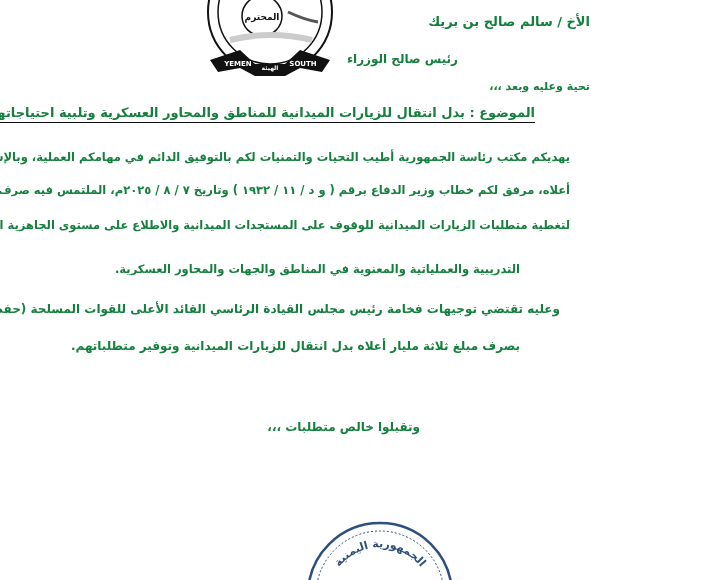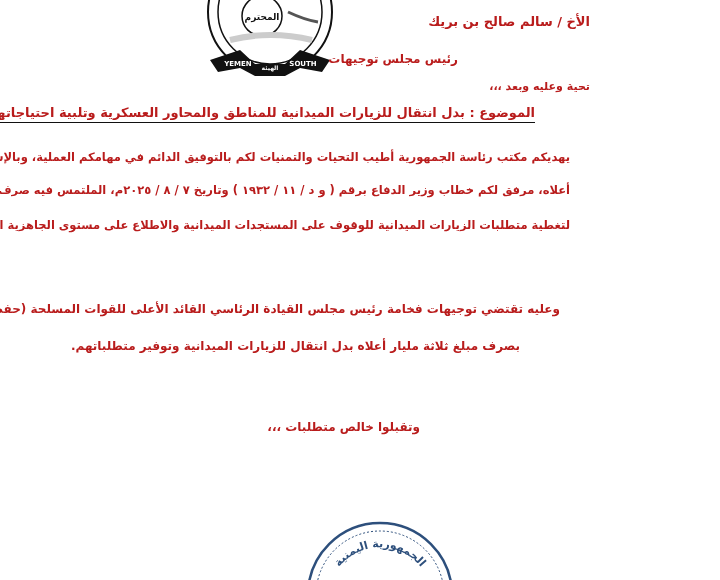--- a/index.html
+++ b/index.html
@@ -18,21 +18,21 @@
     .page {
       position: absolute;
       left: 0; top: 0;
       width: 720px; height: 472px;
       background: #ffffff;
     }
     .ar {
       direction: rtl;
       font-family: "DejaVu Sans", sans-serif;
       font-weight: bold;
-      color: #b91c1c;
+      color: #15803d;
       white-space: nowrap;
       position: absolute;
     }
 
     
     .emblem {
       position: absolute;
       left: 200px;
       top: -40px;
       width: 140px;
@@ -108,28 +108,29 @@
       <path d="M88 52 Q105 60 118 62" stroke="#555" stroke-width="3" fill="none"></path>
       <path d="M30 80 Q70 70 112 80" stroke="#ccc" stroke-width="6" fill="none"></path>
       <path d="M10 100 L40 90 L55 104 L85 104 L100 90 L130 100 L122 112 L100 108 L85 116 L55 116 L40 108 L18 112 Z" fill="#111"></path>
       <text x="38" y="106" text-anchor="middle" font-family="DejaVu Sans, sans-serif" font-size="7" font-weight="bold" fill="#fff">YEMEN</text>
       <text x="70" y="110" text-anchor="middle" font-family="DejaVu Sans, sans-serif" font-size="6" font-weight="bold" fill="#fff">الهيئة</text>
       <text x="103" y="106" text-anchor="middle" font-family="DejaVu Sans, sans-serif" font-size="7" font-weight="bold" fill="#fff">SOUTH</text>
     </svg>
   </div>
 
   <div class="ar addressee">الأخ / سالم صالح بن بريك</div>
-  <div class="ar addressee-title">رئيس مجلس توجيهات</div>
+  <div class="ar addressee-title">رئيس صالح الوزراء</div>
   <div class="ar greeting">تحية وعليه وبعد ،،،</div>
 
   <div class="ar subject">الموضوع : بدل انتقال للزيارات الميدانية للمناطق والمحاور العسكرية وتلبية احتياجاتهم</div>
 
   <div class="ar body-line l1">يهديكم مكتب رئاسة الجمهورية أطيب التحيات والتمنيات لكم بالتوفيق الدائم في مهامكم العملية، وبالإشارة إلى الموضوع</div>
   <div class="ar body-line l2">أعلاه، مرفق لكم خطاب وزير الدفاع برقم ( و د / ١١ / ١٩٣٢ ) وتاريخ ٧ / ٨ / ٢٠٢٥م، الملتمس فيه صرف بدل انتقال</div>
   <div class="ar body-line l3">لتغطية متطلبات الزيارات الميدانية للوقوف على المستجدات الميدانية والاطلاع على مستوى الجاهزية القتالية وسير الخطط</div>
+  <div class="ar body-line l4">التدريبية والعملياتية والمعنوية في المناطق والجهات والمحاور العسكرية.</div>
   <div class="ar body-line l5">وعليه تقتضي توجيهات فخامة رئيس مجلس القيادة الرئاسي القائد الأعلى للقوات المسلحة (حفظه الله) مخاطبتكم</div>
   <div class="ar body-line l6">بصرف مبلغ ثلاثة مليار أعلاه بدل انتقال للزيارات الميدانية وتوفير متطلباتهم.</div>
 
   <div class="ar closing">وتقبلوا خالص متطلبات ،،،</div>
 
   <div class="stamp">
     <svg width="160" height="130" viewBox="0 0 160 130">
       <ellipse cx="80" cy="80" rx="72" ry="72" fill="none" stroke="#2d4f7c" stroke-width="2.5"></ellipse>
       <ellipse cx="80" cy="80" rx="64" ry="64" fill="none" stroke="#2d4f7c" stroke-width="1" stroke-dasharray="2 2"></ellipse>
       <path id="stampArc" d="M30 70 A52 52 0 0 1 130 70" fill="none"></path>

